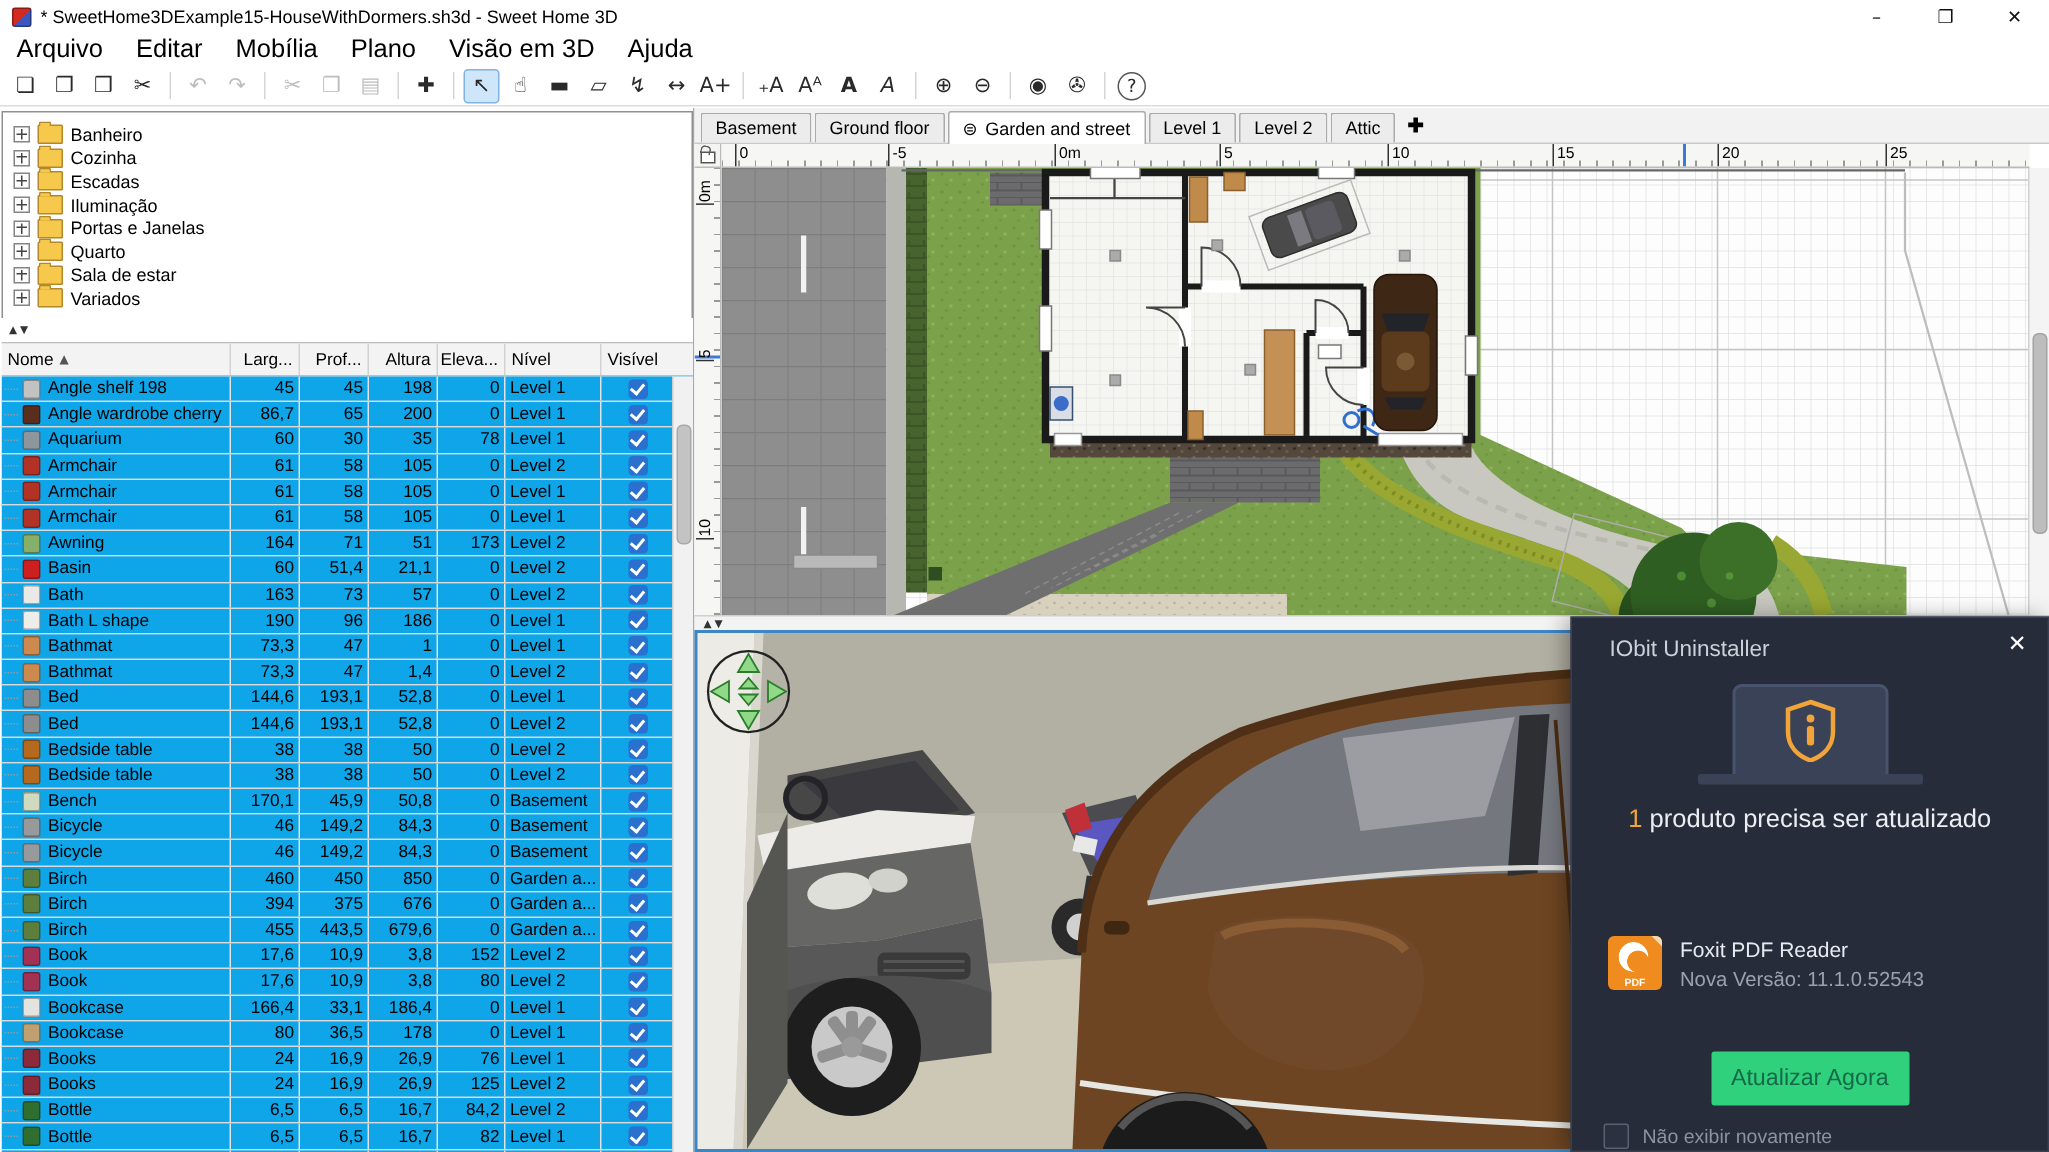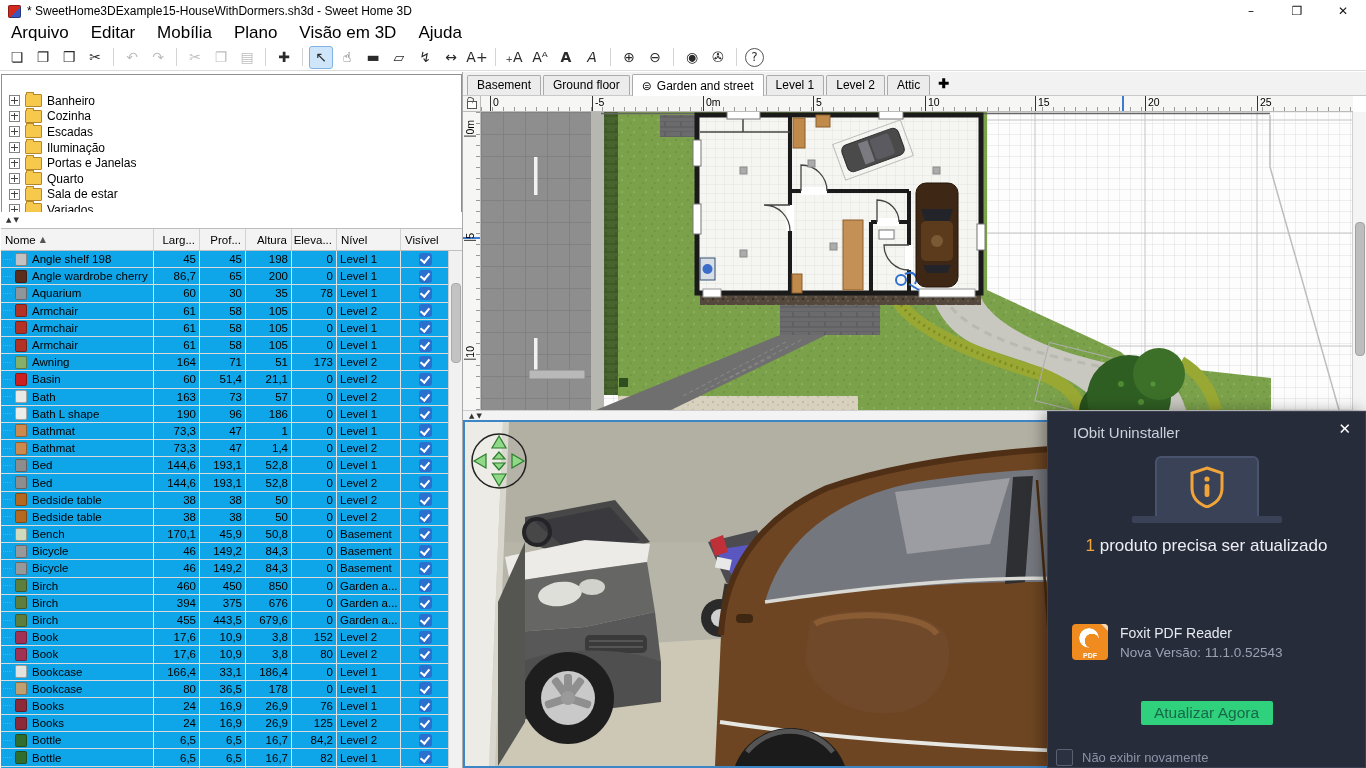--- a/index.html
+++ b/index.html
@@ -25,21 +25,21 @@
           font-size:14px;line-height:20px;color:#2a2a2a;text-align:center;padding:0;
           font-family:"DejaVu Sans",sans-serif;border-radius:3px;}
   .tb-btn.disabled{color:#bdbdbd;}
   .tb-btn.selected{background:#cfe6fa;border-color:#7fb2e5;}
   .tb-btn.bold{font-weight:bold;}
   .tb-btn.italic{font-style:italic;}
   .tb-btn.round{border:1px solid #555;border-radius:50%;width:19px;height:19px;line-height:17px;font-size:12px;margin:0 3px;}
   .tb-sep{width:1px;height:18px;background:#d5d5d5;margin:0 5px;}
   
   .tree-panel{position:absolute;left:1px;top:74px;width:459px;height:136px;border:1px solid #8f8f8f;
-              background:#fff;overflow:hidden;padding-top:18px;}
+              background:#fff;overflow:hidden;padding-top:7px;}
   .tree-item{height:15.6px;display:flex;align-items:center;font-size:12px;padding-left:7px;}
   .plus-box{width:9px;height:9px;border:1px solid #848484;background:#fff;position:relative;margin-right:5px;flex:none;}
   .plus-box::before{content:"";position:absolute;left:1px;right:1px;top:3.5px;height:1px;background:#444;}
   .plus-box::after{content:"";position:absolute;top:1px;bottom:1px;left:3.5px;width:1px;background:#444;}
   .folder-icon{width:15px;height:11px;background:#f6c84c;border:1px solid #b4882a;border-radius:1px;
                position:relative;margin-right:5px;flex:none;}
   .folder-icon::before{content:"";position:absolute;left:0;top:-3px;width:6px;height:2px;background:#f6c84c;
                border:1px solid #b4882a;border-bottom:none;border-radius:1px 1px 0 0;}
   .splitter-h{position:absolute;left:0;top:212px;width:462px;height:16px;background:#fff;
               display:flex;align-items:center;padding-left:6px;box-sizing:border-box;}
@@ -113,23 +113,23 @@
   .subtext{position:absolute;left:24px;right:24px;top:150px;text-align:center;font-size:13.5px;color:#99a1b3;line-height:1.4;}
   .appline{position:absolute;left:24px;top:212px;display:flex;gap:12px;align-items:center;}
   .foxit{width:36px;height:36px;background:#ef8b1f;border-radius:4px;position:relative;overflow:hidden;flex:none;}
   .foxit::before{content:"";position:absolute;left:7px;top:4px;width:20px;height:20px;border-radius:50%;
                  background:#fff;-webkit-mask:radial-gradient(circle at 65% 65%, transparent 0 7px, #000 7.5px);
                  mask:radial-gradient(circle at 65% 65%, transparent 0 7px, #000 7.5px);}
   .foxit-fold{position:absolute;right:-1px;top:-1px;width:0;height:0;border-left:9px solid transparent;border-top:9px solid #f7d9b4;}
   .foxit-pdf{position:absolute;bottom:1px;left:0;right:0;text-align:center;font-size:7px;font-weight:bold;color:#fff;}
   .app-name{font-size:14px;color:#e7eaf0;}
   .app-ver{font-size:13.5px;color:#9aa2b2;margin-top:4px;}
-  .pop-btn{position:absolute;left:50%;top:289px;transform:translateX(-50%);width:132px;height:24px;background:#2fd17c;
+  .pop-btn{position:absolute;left:50%;top:289px;transform:translateX(-50%);width:132px;height:36px;background:#2fd17c;
            color:#17694a;font-size:15.5px;display:flex;align-items:center;justify-content:center;border-radius:2px;}
-  .pop-check{position:absolute;left:8px;top:337px;display:flex;align-items:center;gap:9px;}
+  .pop-check{position:absolute;left:21px;top:337px;display:flex;align-items:center;gap:9px;}
   .cbox{width:15px;height:15px;background:#2b3141;border:1.5px solid #596070;border-radius:2px;}
   .cb-label{font-size:13px;color:#8b93a4;}
 </style>
 </head>
 <body>
 
 <div id="app">
 
   <div class="titlebar">
     <span class="appicon"></span>

